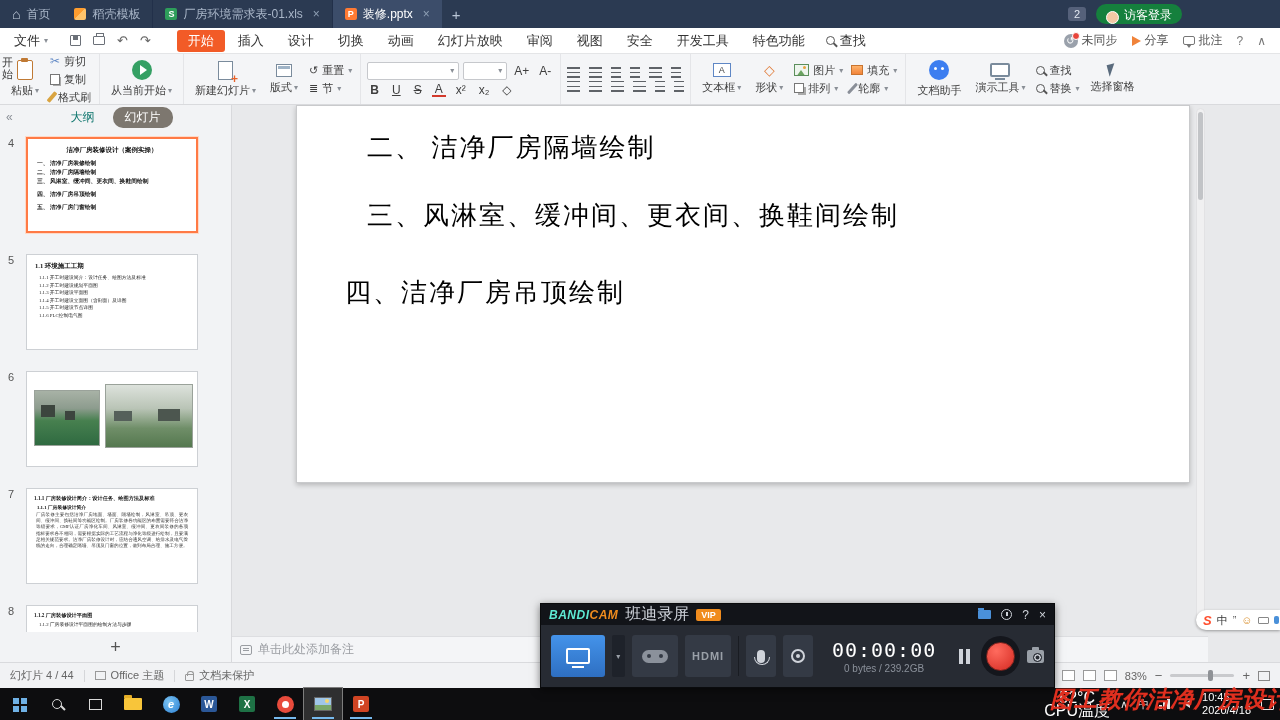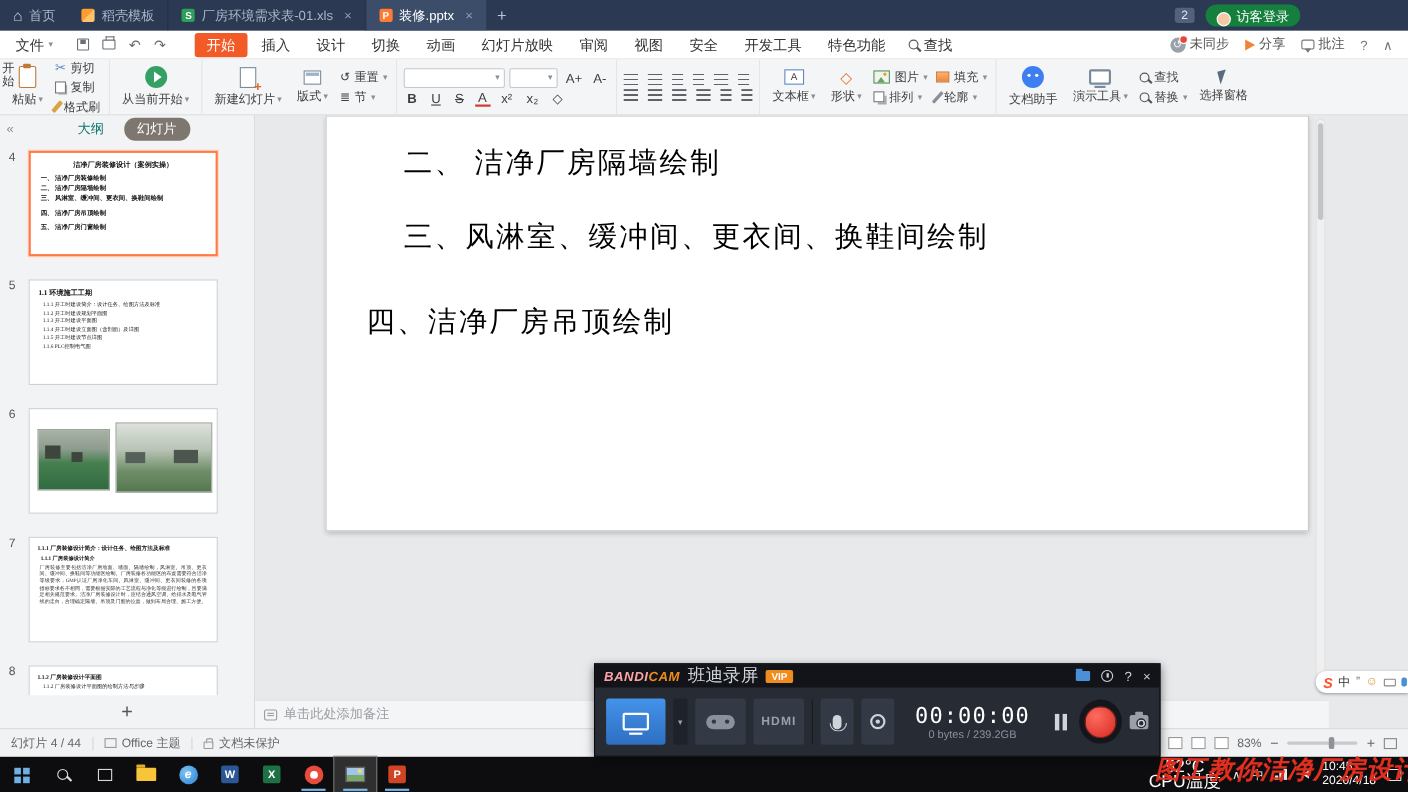--- a/index.html
+++ b/index.html
@@ -168,21 +168,21 @@
   .spk { width:0; height:0; border:4px solid transparent; border-right:6px solid #e8e8e8; position:relative; margin-right:2px; }
   .net { display:flex; align-items:flex-end; gap:1px; }
   .net i { display:block; width:3px; background:#e8e8e8; }
   .tray-time { text-align:left; font-size:11px; line-height:13px; white-space:nowrap; }
   .i-notif { width:13px; height:11px; border:1.4px solid #e8e8e8; border-radius:1px; }
 
   
   .bandicam { left:540px; top:603px; width:515px; height:85px; background:#272b33; border:1px solid #0a0b0d; z-index:40; box-shadow:0 2px 8px rgba(0,0,0,.5); }
   .bc-title { height:21px; background:#121419; display:flex; align-items:center; gap:7px; padding:0 8px; }
   .bc-brand { font-size:12px; font-weight:bold; font-style:italic; letter-spacing:.5px; }
-  .bc-brand .a { color:#fca5a5; } .bc-brand .b { color:#f08c1e; }
+  .bc-brand .a { color:#5eead4; } .bc-brand .b { color:#f08c1e; }
   .bc-name { font-size:16px; color:#cfd3da; }
   .bc-vip { background:#f08c1e; color:#fff; font-size:9px; font-weight:bold; border-radius:2px; padding:1px 5px; }
   .bc-tright { margin-left:auto; display:flex; align-items:center; gap:10px; }
   .i-bfolder { width:13px; height:9px; background:#4a90d9; border-radius:1px; position:relative; }
   .i-bfolder::before { content:""; position:absolute; left:0; top:-2px; width:6px; height:2px; background:#4a90d9; }
   .i-clock { width:11px; height:11px; border:1.4px solid #cfd3da; border-radius:50%; position:relative; }
   .i-clock::after { content:""; position:absolute; left:4px; top:2px; width:1.4px; height:4px; background:#cfd3da; }
   .bc-glyph { color:#cfd3da; font-size:12px; }
   .bc-body { height:62px; display:flex; align-items:center; gap:7px; padding:0 10px; }
   .bc-screen { width:56px; height:42px; border-radius:3px; background:linear-gradient(180deg,#4493ea,#2e6fc2); display:flex; align-items:center; justify-content:center; }
@@ -556,21 +556,21 @@
     </div>
     <div class="add-row">
       <span class="add-btn">+</span>
     </div>
   </div>
 
   <div class="canvas abs">
     <div class="slide">
       <div class="sline" style="left:70px; top:24px;">二、 洁净厂房隔墙绘制</div>
       <div class="sline" style="left:70px; top:92px;">三、风淋室、缓冲间、更衣间、换鞋间绘制</div>
-      <div class="sline" style="left:36px; top:169px;">四、洁净厂房吊顶绘制</div>
+      <div class="sline" style="left:48px; top:169px;">四、洁净厂房吊顶绘制</div>
     </div>
     <div class="vsb">
       <span class="vsb-thumb"></span>
     </div>
   </div>
 
   <div class="notesbar abs">
     <span class="i-note"></span>
     <span>单击此处添加备注</span>
   </div>

